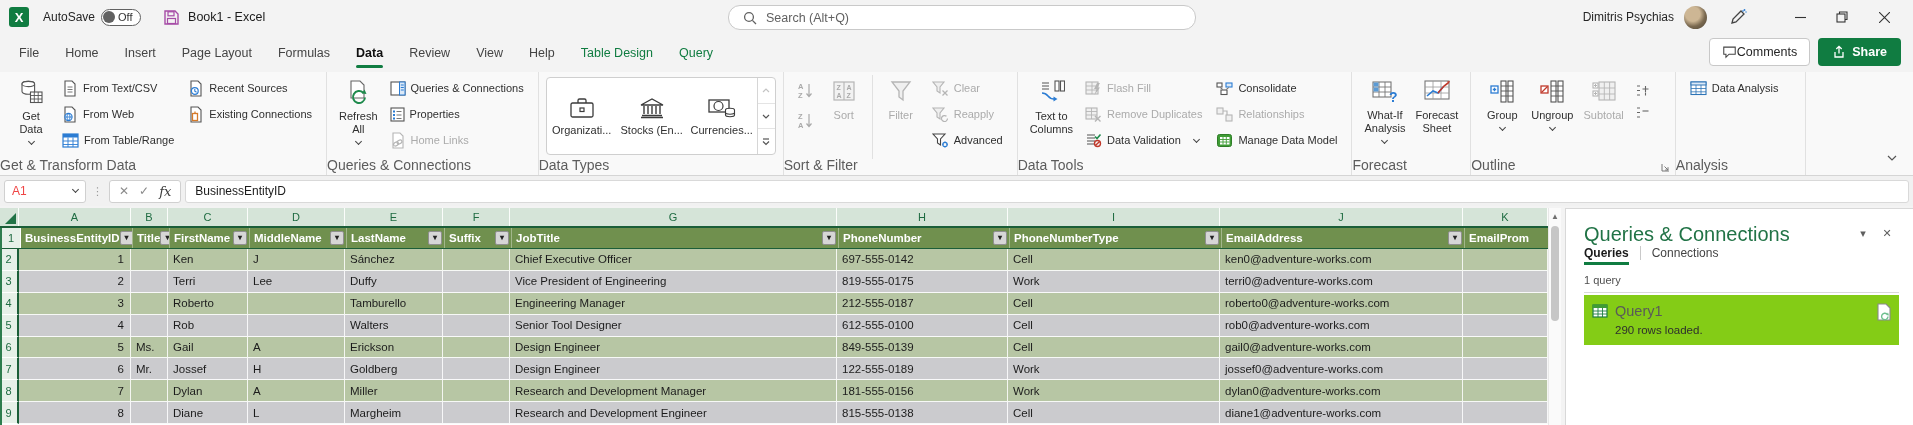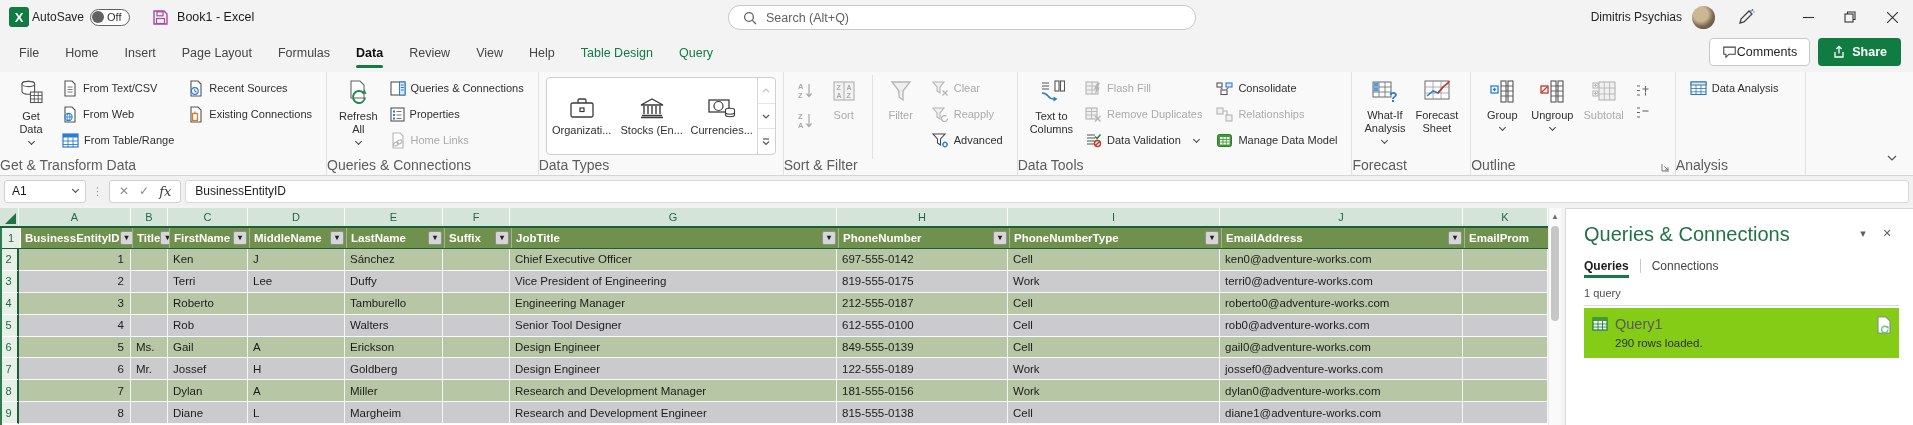--- a/index.html
+++ b/index.html
@@ -3,29 +3,29 @@
 <meta charset="utf-8">
 <style>
   * { margin:0; padding:0; box-sizing:border-box; }
   html,body { width:1913px; height:425px; overflow:hidden;
     font-family:"Liberation Sans", sans-serif; background:#f3f3f3; }
 
   
   .titlebar { height:34px; display:flex; align-items:center; background:#f3f3f3; position:relative; }
   .app-icon { width:20px; height:20px; margin-left:9px; background:#107c41; border-radius:3px;
     color:#fff; font-weight:bold; font-size:13px; display:flex; align-items:center; justify-content:center; }
-  .autosave { display:flex; align-items:center; gap:6px; margin-left:3px; font-size:12px; color:#252525; }
+  .autosave { display:flex; align-items:center; gap:6px; margin-left:14px; font-size:12px; color:#252525; }
   .toggle { width:40px; height:17px; border:1px solid #616161; border-radius:9px; display:flex; align-items:center; background:#fff; padding:1px; }
   .knob { width:12px; height:12px; border-radius:50%; background:#616161; }
   .toggle-state { font-size:11px; color:#333; margin-left:3px; }
   .doc-title { margin-left:22px; font-size:12.5px; color:#1b1b1b; display:flex; align-items:center; gap:8px; }
   .searchbox { position:absolute; left:728px; top:5px; width:468px; height:25px; background:#fff;
     border:1px solid #c9c9c9; border-radius:12px; display:flex; align-items:center; gap:9px; padding-left:14px;
     font-size:12.5px; color:#616161; }
-  .tb-right { position:absolute; right:0; top:0; height:34px; display:flex; align-items:center;text-align:right; }
+  .tb-right { position:absolute; right:8px; top:0; height:34px; display:flex; align-items:center;text-align:right; }
   .user-name { font-size:12px; color:#252525; margin-right:10px; }
   .avatar { width:23px; height:23px; border-radius:50%;
     background:radial-gradient(circle at 38% 35%, #cdb694 0 35%, #7a6950 60%, #4c4234 100%); margin-right:16px; }
   .pen-btn { width:30px; height:30px; display:flex; align-items:center; justify-content:center; margin-right:26px; }
   .winbtn { width:42px; height:34px; display:flex; align-items:center; justify-content:center; color:#333; }
 
   
   .tabrow { height:38px; display:flex; align-items:center; padding-left:6px; position:relative; background:#f3f3f3; }
   .tab { padding:0 13px; font-size:12.5px; color:#444; height:100%; display:flex; align-items:center; position:relative;text-align:center; }
   .tab.active { color:#0f0f0f; font-weight:bold; }
@@ -59,21 +59,21 @@
   .gctrl > div + div { border-top:1px solid #e4e4e4; }
   .gctrl .gdis { color:#c4c4c4; }
   .launcher { position:absolute; right:3px; bottom:2px; width:12px; height:12px; color:#777; font-size:9px;
     display:flex; align-items:center; justify-content:center; }
   .ribbon-collapse { position:absolute; right:8px; bottom:6px; width:26px; height:22px;
     display:flex; align-items:center; justify-content:center; }
 
   
   .fbar { height:30px; background:#f1f1f1; display:flex; align-items:center; padding:0 4px; gap:4px; }
   .namebox { width:82px; height:23px; background:#fff; border:1px solid #d0d0d0; border-radius:3px;
-    display:flex; align-items:center; justify-content:space-between; padding:0 7px; font-size:12px; color:#0f172a; }
+    display:flex; align-items:center; justify-content:space-between; padding:0 7px; font-size:12px; color:#ef4444; }
   .fdots { color:#9a9a9a; font-size:11px; padding:0 2px; }
   .fxbox { height:23px; background:#fff; border:1px solid #d0d0d0; border-radius:3px;
     display:flex; align-items:center; gap:10px; padding:0 9px; font-size:12px; color:#8b8b8b; }
   .fx-it { font-family:"DejaVu Serif", serif; font-style:italic; color:#3b3b3b; font-size:13px; }
   .finput { flex:1; height:23px; background:#fff; border:1px solid #d9d9d9; border-radius:3px;
     display:flex; align-items:center; padding:0 9px; font-size:12px; color:#1b1b1b; }
 
   
   .gridwrap { position:absolute; left:0; top:208px; width:1548px; height:217px; background:#fff; overflow:hidden; }
   .grow { display:grid; }
@@ -104,21 +104,21 @@
   .vscroll { position:absolute; left:1548px; top:208px; width:13px; height:217px; background:#fafafa; border-left:1px solid #e8e8e8; }
   .vscroll .arr { height:16px; display:flex; align-items:center; justify-content:center; font-size:8px; color:#6f6f6f; }
   .vthumb { position:absolute; left:2px; right:2px; top:18px; height:95px; background:#c6c6c6; border-radius:4px; }
 
   
   .panel { position:absolute; left:1565px; top:208px; width:348px; height:217px; background:#fff;
     border-left:1px solid #d8d8d8; border-top:1px solid #d8d8d8; padding:14px 14px 0 18px; }
   .panel-title-row { display:flex; align-items:flex-start; }
   .panel-title { font-size:20px; color:#217346; flex:1; }
   .panel-ctl { width:24px; height:20px; display:flex; align-items:center; justify-content:center; color:#5f5f5f; font-size:11px; }
-  .ptabs { display:flex; align-items:flex-start; margin-top:13px; font-size:12px; }
+  .ptabs { display:flex; align-items:flex-start; font-size:12px; }
   .ptab { padding-bottom:5px; position:relative; color:#444; }
   .ptab.active { font-weight:bold; color:#1b1b1b; }
   .ptab.active::after { content:""; position:absolute; left:0; right:0; bottom:0; height:3px; background:#107c41; }
   .ptab-sep { width:1px; height:14px; background:#c9c9c9; margin:0 11px 5px 11px; }
   .pcount { font-size:11px; color:#4f4f4f; padding:9px 0 6px 0; border-bottom:1px solid #d9d9d9; }
   .qitem { margin-top:2px; background:#84cc16; padding:8px 4px 9px 8px; position:relative; }
   .qname-row { display:flex; align-items:center; gap:7px; }
   .qname { font-size:14.5px; color:#5a5a5a; }
   .qstatus { font-size:11.5px; color:#2e2e2e; margin:5px 0 0 23px; }
   .qfile { position:absolute; right:8px; top:8px; }

